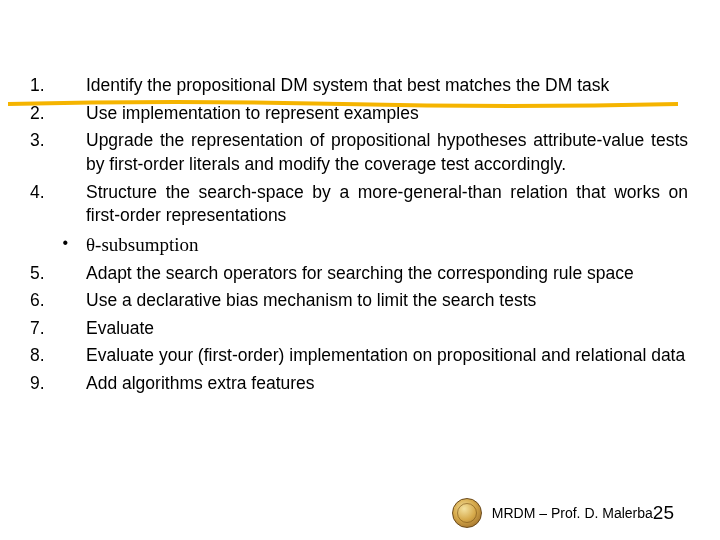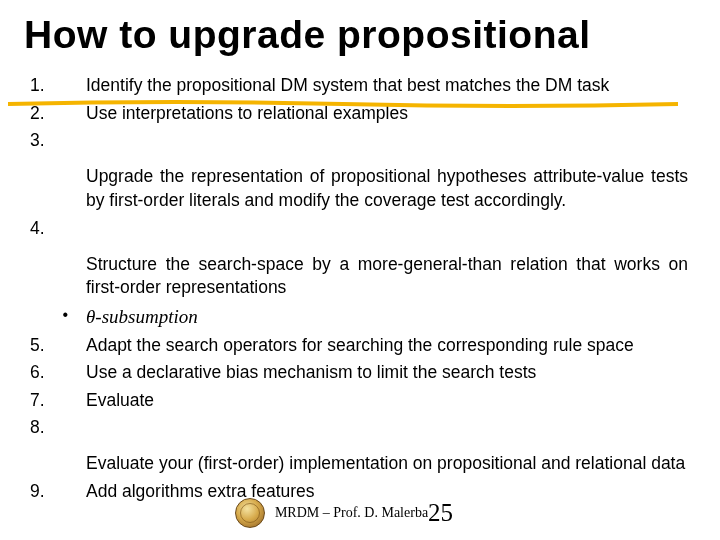--- a/index.html
+++ b/index.html
@@ -20,53 +20,53 @@
     width: 670px;
     height: 8px;
     top: 100px;
     z-index: 0;
   }
   .title-underline svg { width: 100%; height: 100%; display: block; }
   .list { margin-top: 18px; font-size: 17.5px; line-height: 1.35; }
   .row { display: flex; margin-bottom: 4px; }
   .num { width: 62px; flex: 0 0 62px; padding-left: 6px; }
   .txt { flex: 1; }
-  .justify { text-align: justify; margin-top: 36px; }
+  .justify { text-align: justify; }
   .sub { display: flex; margin: 2px 0 4px 0; }
   .sub-bullet { width: 62px; flex: 0 0 62px; text-align: right; padding-right: 18px; font-size: 16px; }
-  .sub-text { font-family: 'Times New Roman', serif; font-size: 19px; font-style: italic; }
-  .footer { position: absolute; left: 0; right: 0; bottom: 12px; display: flex; align-items: center; justify-content: center; padding: 0 46px 0 14px; font-family: Liberation Serif, serif; }
+  .sub-text { font-family: 'Times New Roman', serif; font-size: 19px; }
+  .footer { position: absolute; left: 0; right: 0; bottom: 12px; display: flex; align-items: center; justify-content: flex-end; padding: 0 46px 0 14px; }
   .footer-left { display: flex; align-items: center; gap: 10px; }
   .seal { width: 30px; height: 30px; border-radius: 50%; background: radial-gradient(circle at 40% 35%, #f4e2a0 0%, #d6a94a 45%, #8a5a20 100%); border: 1px solid #6b4a1a; position: relative; }
   .seal::after { content:""; position:absolute; inset:4px; border-radius:50%; border:1px solid rgba(120,80,20,.6); }
   .footer-text { font-size: 14px; color: #000; }
-  .page-num { font-size: 25px; }
+  .page-num { font-size: 19px; }
 </style>
 </head>
 <body>
 
 <div class="slide">
 
   <div class="title">
-    <span>How to upgrade propositional</span><br>
+    <br>
   </div>
   <div class="title-underline">
     <svg viewBox="0 0 670 8" preserveAspectRatio="none">
       <path d="M0,4 Q167,0 335,4 T670,4" stroke="#f5b400" stroke-width="4" fill="none" stroke-linecap="round"></path>
     </svg>
   </div>
 
   <div class="list">
     <div class="row">
       <div class="num">1.</div>
       <div class="txt">Identify the propositional DM system that best matches the DM task</div>
     </div>
     <div class="row">
       <div class="num">2.</div>
-      <div class="txt">Use interpretations to relational examples</div>
+      <div class="txt">Use implementation to represent examples</div>
     </div>
     <div class="row">
       <div class="num">3.</div>
       <div class="txt justify">Upgrade the representation of propositional hypotheses attribute-value tests by first-order literals and modify the coverage test accordingly.</div>
     </div>
     <div class="row">
       <div class="num">4.</div>
       <div class="txt justify">Structure the search-space by a more-general-than relation that works on first-order representations</div>
     </div>
     <div class="sub">

